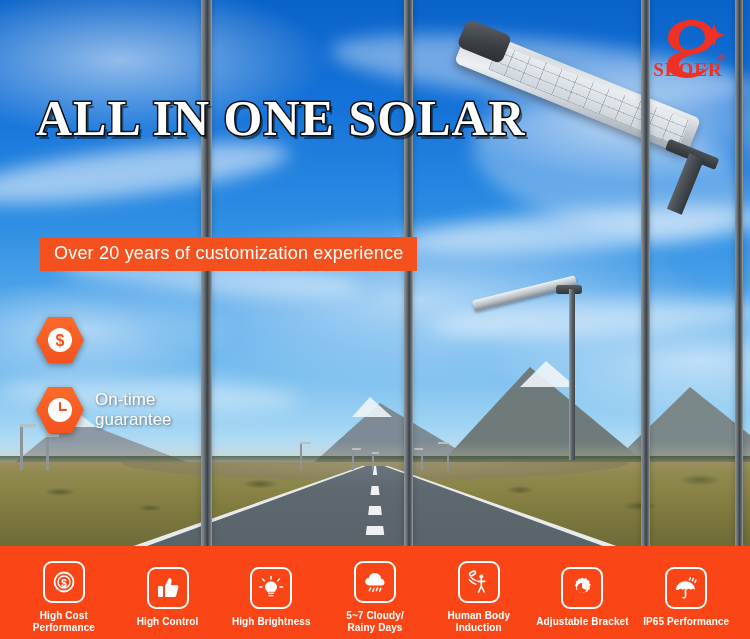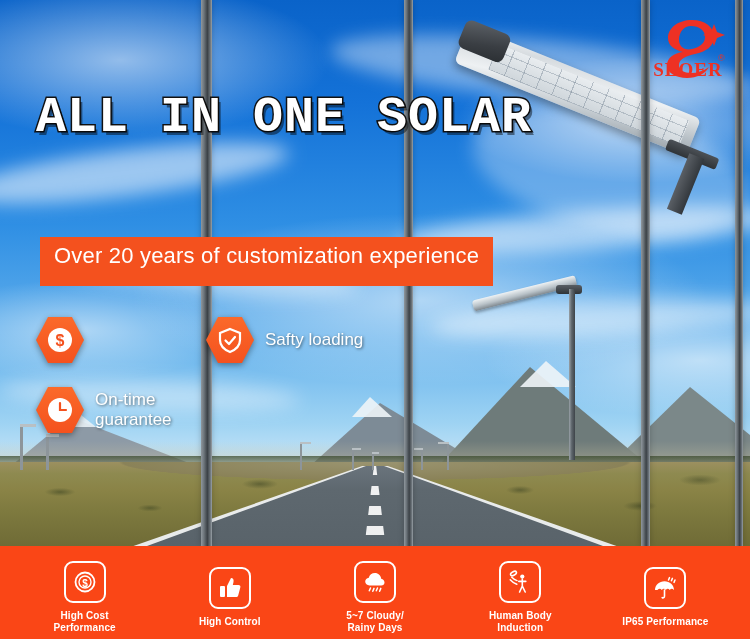--- a/index.html
+++ b/index.html
@@ -177,39 +177,39 @@
 
   
   .logo { position:absolute; right:14px; top:14px; width:96px; height:66px; }
   .logo svg { display:block; }
 
   
   .headline {
     position:absolute; left:36px; top:88px; width:600px;
   }
   .headline .line {
-    font-family:Liberation Mono, monospace;
+    font-family:Liberation Serif, serif;
     font-weight:bold;
     font-size:50px;
     line-height:60px;
     letter-spacing:1px;
     color:#ffffff;
     -webkit-text-stroke:3px #111;
     paint-order:stroke fill;
     text-shadow:3px 4px 0 rgba(0,0,0,.45);
     white-space:nowrap;
   }
 
   
   .tagline {
     position:absolute; left:40px; top:237px;
-    padding:6px 14px 17px 14px;
+    padding:6px 14px 7px 14px;
     background:#f4511e;
     color:#fff;
-    font-size:22px;
+    font-size:18px;
     letter-spacing:.2px;
     white-space:nowrap;
   }
 
   
   .features { position:absolute; left:36px; top:305px; width:460px; }
   .feat-row { display:flex; height:70px; }
   .feat { display:flex; align-items:center; }
   .feat.c1 { width:170px; }
   .feat.c2 { width:290px; }
@@ -354,32 +354,20 @@
     <div class="feat-row">
       <div class="feat c1">
         <div class="hexwrap">
           <div class="hex">
             <svg width="30" height="30" viewBox="0 0 30 30">
               <circle cx="15" cy="15" r="12" fill="#fff"></circle>
               <text x="15" y="21" text-anchor="middle" font-family="Liberation Sans, sans-serif" font-weight="bold" font-size="16" fill="#F4511E">$</text>
             </svg>
           </div>
         </div>
-      </div>
-      <div class="feat c2">
-        <div class="hexwrap">
-          <div class="hex">
-            <svg width="28" height="28" viewBox="0 0 28 28">
-              <path d="M14 3 L24 7 V14 C24 20 19 24 14 26 C9 24 4 20 4 14 V7 Z" fill="none" stroke="#fff" stroke-width="2.2"></path>
-              <path d="M9.5 14.5 L13 18 L19 11" fill="none" stroke="#fff" stroke-width="2.2" stroke-linecap="round" stroke-linejoin="round"></path>
-            </svg>
-          </div>
-        </div>
-        <div class="feat-label">Safty
-loading</div>
       </div>
     </div>
 
     <div class="feat-row">
       <div class="feat c1">
         <div class="hexwrap">
           <div class="hex">
             <svg width="30" height="30" viewBox="0 0 30 30">
               <circle cx="15" cy="15" r="12" fill="#fff"></circle>
               <path d="M15 8 V15 H21" fill="none" stroke="#F4511E" stroke-width="2.2" stroke-linecap="round"></path>
@@ -409,20 +397,31 @@
     <div class="strip-item">
       <div class="strip-ico">
         <svg width="26" height="26" viewBox="0 0 26 26">
           <rect x="3" y="11" width="5" height="11" rx="1" fill="#fff"></rect>
           <path d="M10 22 V11 L14 3 C16 3 17 4.5 16.5 7 L15.8 10 H21.5 C23 10 23.8 11.2 23.3 12.6 L21.2 20.4 C20.9 21.5 20 22 19 22 Z" fill="#fff"></path>
         </svg>
       </div>
       <div class="strip-label">High Control</div>
     </div>
 
+    <div class="strip-item">
+      <div class="strip-ico">
+        <svg width="26" height="26" viewBox="0 0 26 26">
+          <path d="M13 6.5 C9.6 6.5 7 9 7 12 c0 2.3 1.4 3.6 2.2 4.8 h7.6 C17.6 15.6 19 14.3 19 12 c0-3-2.6-5.5-6-5.5z" fill="#fff"></path>
+          <rect x="10" y="17.6" width="6" height="1.5" fill="#fff"></rect>
+          <rect x="10.6" y="20" width="4.8" height="1.3" fill="#fff"></rect>
+          <path d="M13 1.5 v2.6 M4.5 4 l1.8 1.8 M21.5 4 l-1.8 1.8 M1.6 12 h2.4 M22 12 h2.4" stroke="#fff" stroke-width="1.5" stroke-linecap="round"></path>
+        </svg>
+      </div>
+      <div class="strip-label">High Brightness</div>
+    </div>
 
     <div class="strip-item">
       <div class="strip-ico">
         <svg width="26" height="26" viewBox="0 0 26 26">
           <path d="M7.5 16.5 C5 16.5 3.2 14.8 3.2 12.6 C3.2 10.6 4.8 9 6.8 8.8 C7.4 6 9.9 4 12.9 4 C16.2 4 18.9 6.5 19.2 9.7 C21.1 10 22.5 11.6 22.5 13.4 C22.5 15.1 21.1 16.5 19.3 16.5 Z" fill="#fff"></path>
           <path d="M8.5 19 l-1.2 2.8 M12 19.4 l-1.2 2.8 M15.5 19 l-1.2 2.8 M18.8 19.4 l-1.2 2.8" stroke="#fff" stroke-width="1.5" stroke-linecap="round"></path>
         </svg>
       </div>
       <div class="strip-label">5~7 Cloudy/
 Rainy Days</div>
@@ -436,20 +435,30 @@
           <path d="M3.2 10.8 C5.5 13.3 7.6 14.6 9.8 15.3" fill="none" stroke="#fff" stroke-width="1.5" stroke-linecap="round"></path>
           <circle cx="15.3" cy="7.6" r="2.1" fill="#fff"></circle>
           <path d="M15.3 10 V17 M15.3 17 L12.6 23 M15.3 17 L18.2 23 M11.8 12.4 L18.8 12.4" stroke="#fff" stroke-width="1.6" stroke-linecap="round"></path>
         </svg>
       </div>
       <div class="strip-label">Human Body
 Induction</div>
     </div>
 
 
+    <div class="strip-item">
+      <div class="strip-ico">
+        <svg width="26" height="26" viewBox="0 0 26 26">
+          <path d="M13 2.6 l2 1.1 2.2-.6 1.1 2 2.1.9 -.2 2.2 1.5 1.6 -1.2 1.9 .5 2.2 -2 1 -.9 2.1 -2.2-.1 -1.7 1.4 -1.8-1.2 -2.2.4 -1-2 -2.1-1 .2-2.2 -1.4-1.7 1.2-1.8 -.4-2.2 2-1 1-2.1 2.2.2z" fill="#fff"></path>
+          <circle cx="13" cy="13" r="5" fill="#FA4616"></circle>
+          <path d="M13 8 A5 5 0 0 1 17.5 15.2 L13 13 Z" fill="#fff"></path>
+        </svg>
+      </div>
+      <div class="strip-label">Adjustable Bracket</div>
+    </div>
 
     <div class="strip-item">
       <div class="strip-ico">
         <svg width="26" height="26" viewBox="0 0 26 26">
           <path d="M3 15 C3 10 7.3 6.2 12.5 6.2 C17.7 6.2 22 10 22 15 C20.4 13.6 19 13.4 17.8 15 C16.6 13.4 15 13.2 13.8 15 C12.6 13.2 11 13.4 9.8 15 C8.6 13.4 7 13.5 5.4 15 Z" fill="#fff"></path>
           <path d="M12.5 15 V21 C12.5 22.6 11.2 23.4 10.2 22.6" fill="none" stroke="#fff" stroke-width="1.6" stroke-linecap="round"></path>
           <path d="M17.5 2.6 l-1 2.4 M20.4 3.4 l-1 2.4 M23 5 l-1 2.4" stroke="#fff" stroke-width="1.5" stroke-linecap="round"></path>
         </svg>
       </div>
       <div class="strip-label">IP65 Performance</div>

